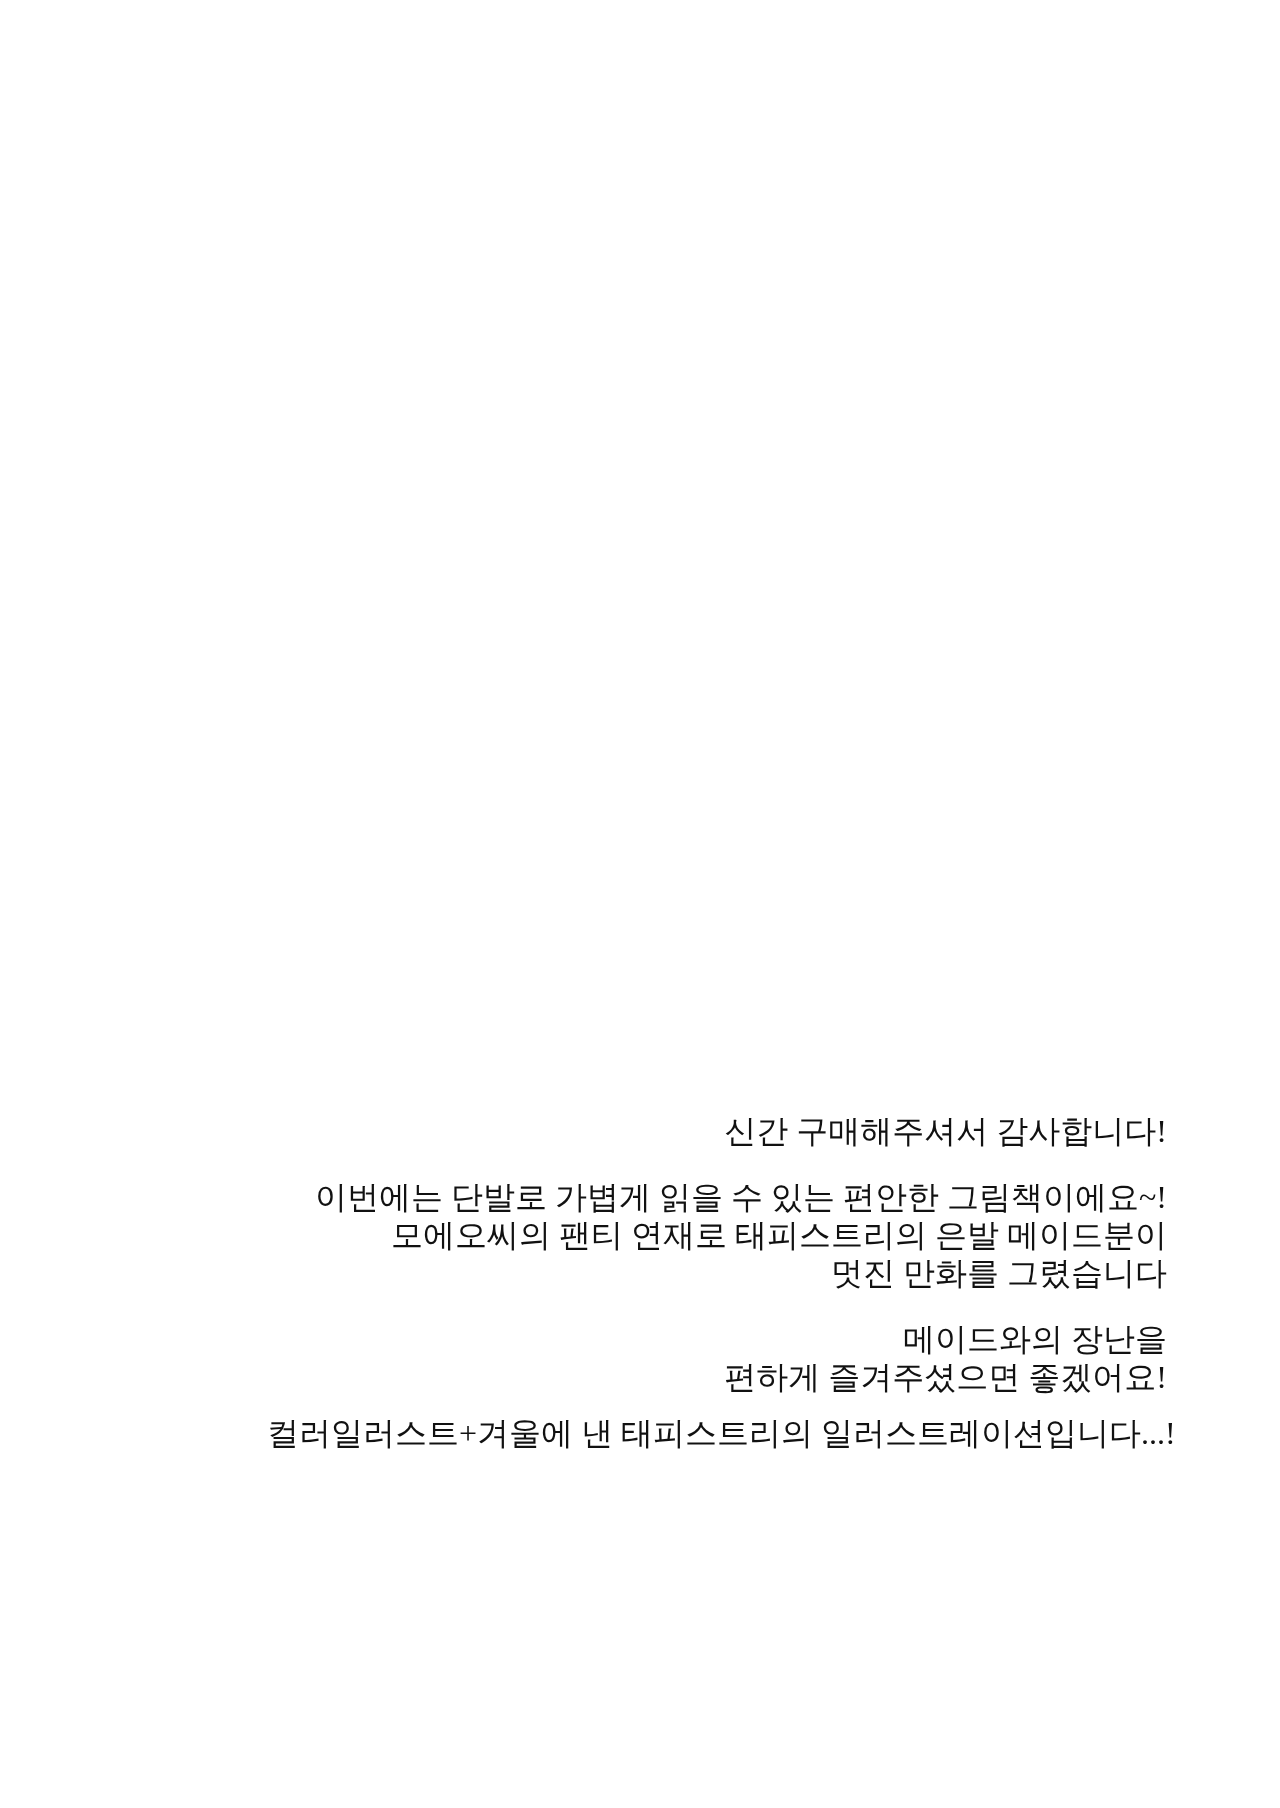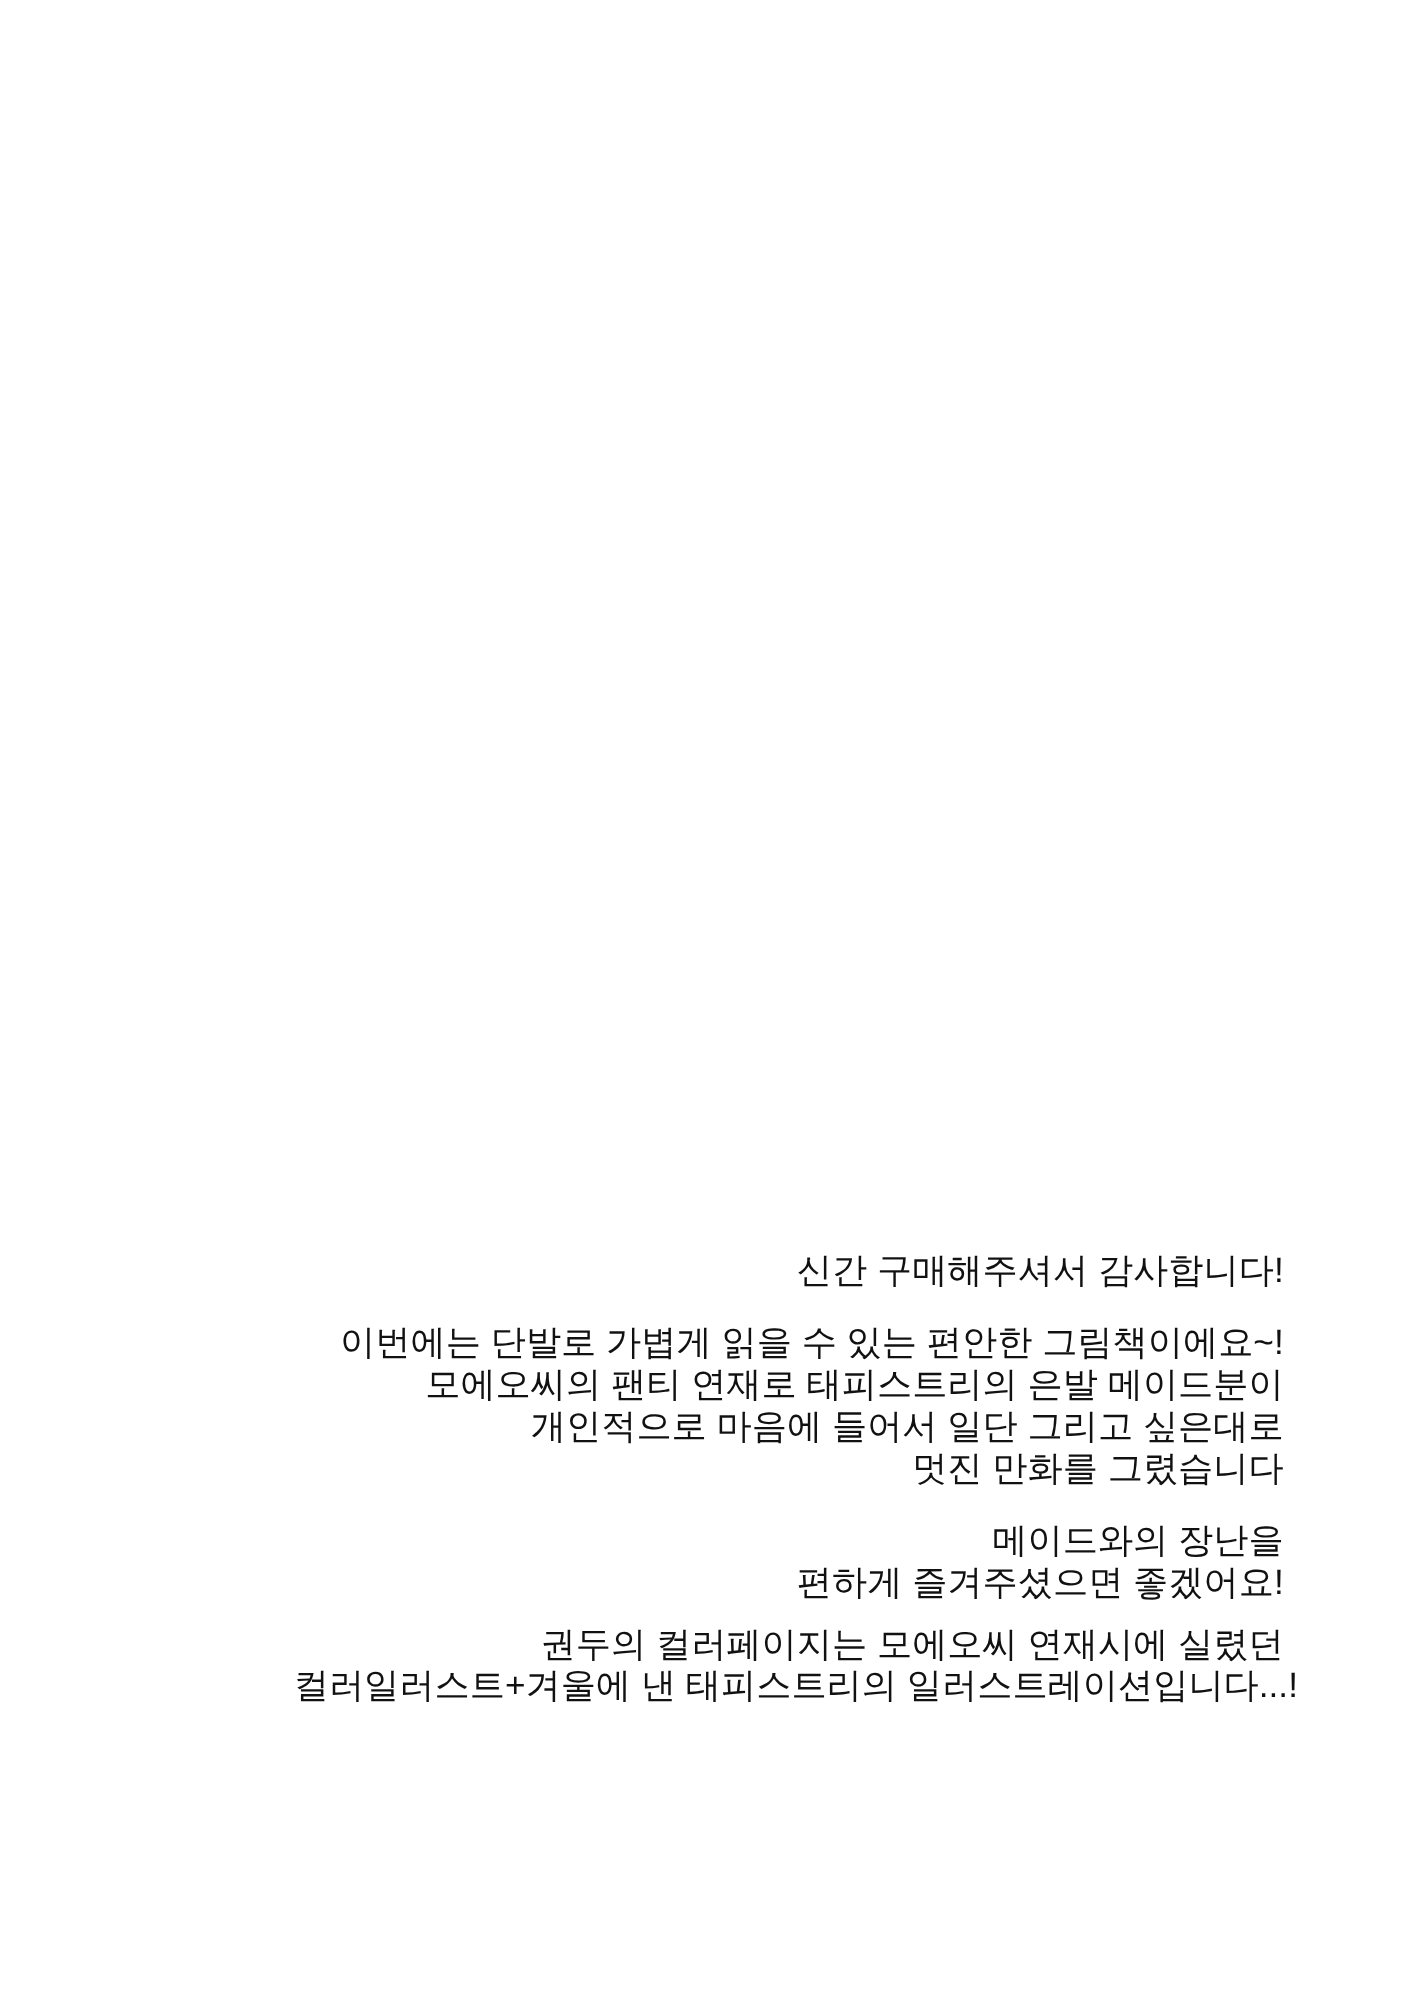--- a/index.html
+++ b/index.html
@@ -10,28 +10,29 @@
   .page {
     position: relative;
     width: 1280px;
     height: 1808px;
     background: #ffffff;
     overflow: hidden;
     font-family: "Liberation Sans", "DejaVu Sans", sans-serif;
   }
   .afterword {
     position: absolute;
-    top: 1135px;
+    top: 1112px;
     right: 113px;
     width: 900px;
     text-align: right;
     color: #111111;
     font-size: 32px;
     line-height: 38px;
     letter-spacing: 0;
+    font-family: Liberation Serif, serif;
   }
   .para {
     margin: 0;
     padding: 0;
   }
   .para .line {
     display: block;
     white-space: nowrap;
   }
   .p1 { margin-bottom: 28px; }
@@ -50,29 +51,27 @@
 <div class="page">
   <main class="afterword">
 
     <p class="para p1">
       <span class="line">신간 구매해주셔서 감사합니다!</span>
     </p>
 
     <p class="para p2">
       <span class="line">이번에는 단발로 가볍게 읽을 수 있는 편안한 그림책이에요~!</span>
       <span class="line">모에오씨의 팬티 연재로 태피스트리의 은발 메이드분이</span>
-      <span class="line">개인적으로 마음에 들어서 일단 그리고 싶은대로</span>
       <span class="line">멋진 만화를 그렸습니다</span>
     </p>
 
     <p class="para p3">
       <span class="line">메이드와의 장난을</span>
       <span class="line">편하게 즐겨주셨으면 좋겠어요!</span>
     </p>
 
     <p class="para p4">
-      <span class="line">권두의 컬러페이지는 모에오씨 연재시에 실렸던</span>
       <span class="line">컬러일러스트+겨울에 낸 태피스트리의 일러스트레이션입니다...!</span>
     </p>
 
 
   </main>
 </div>
 
 </body></html>

